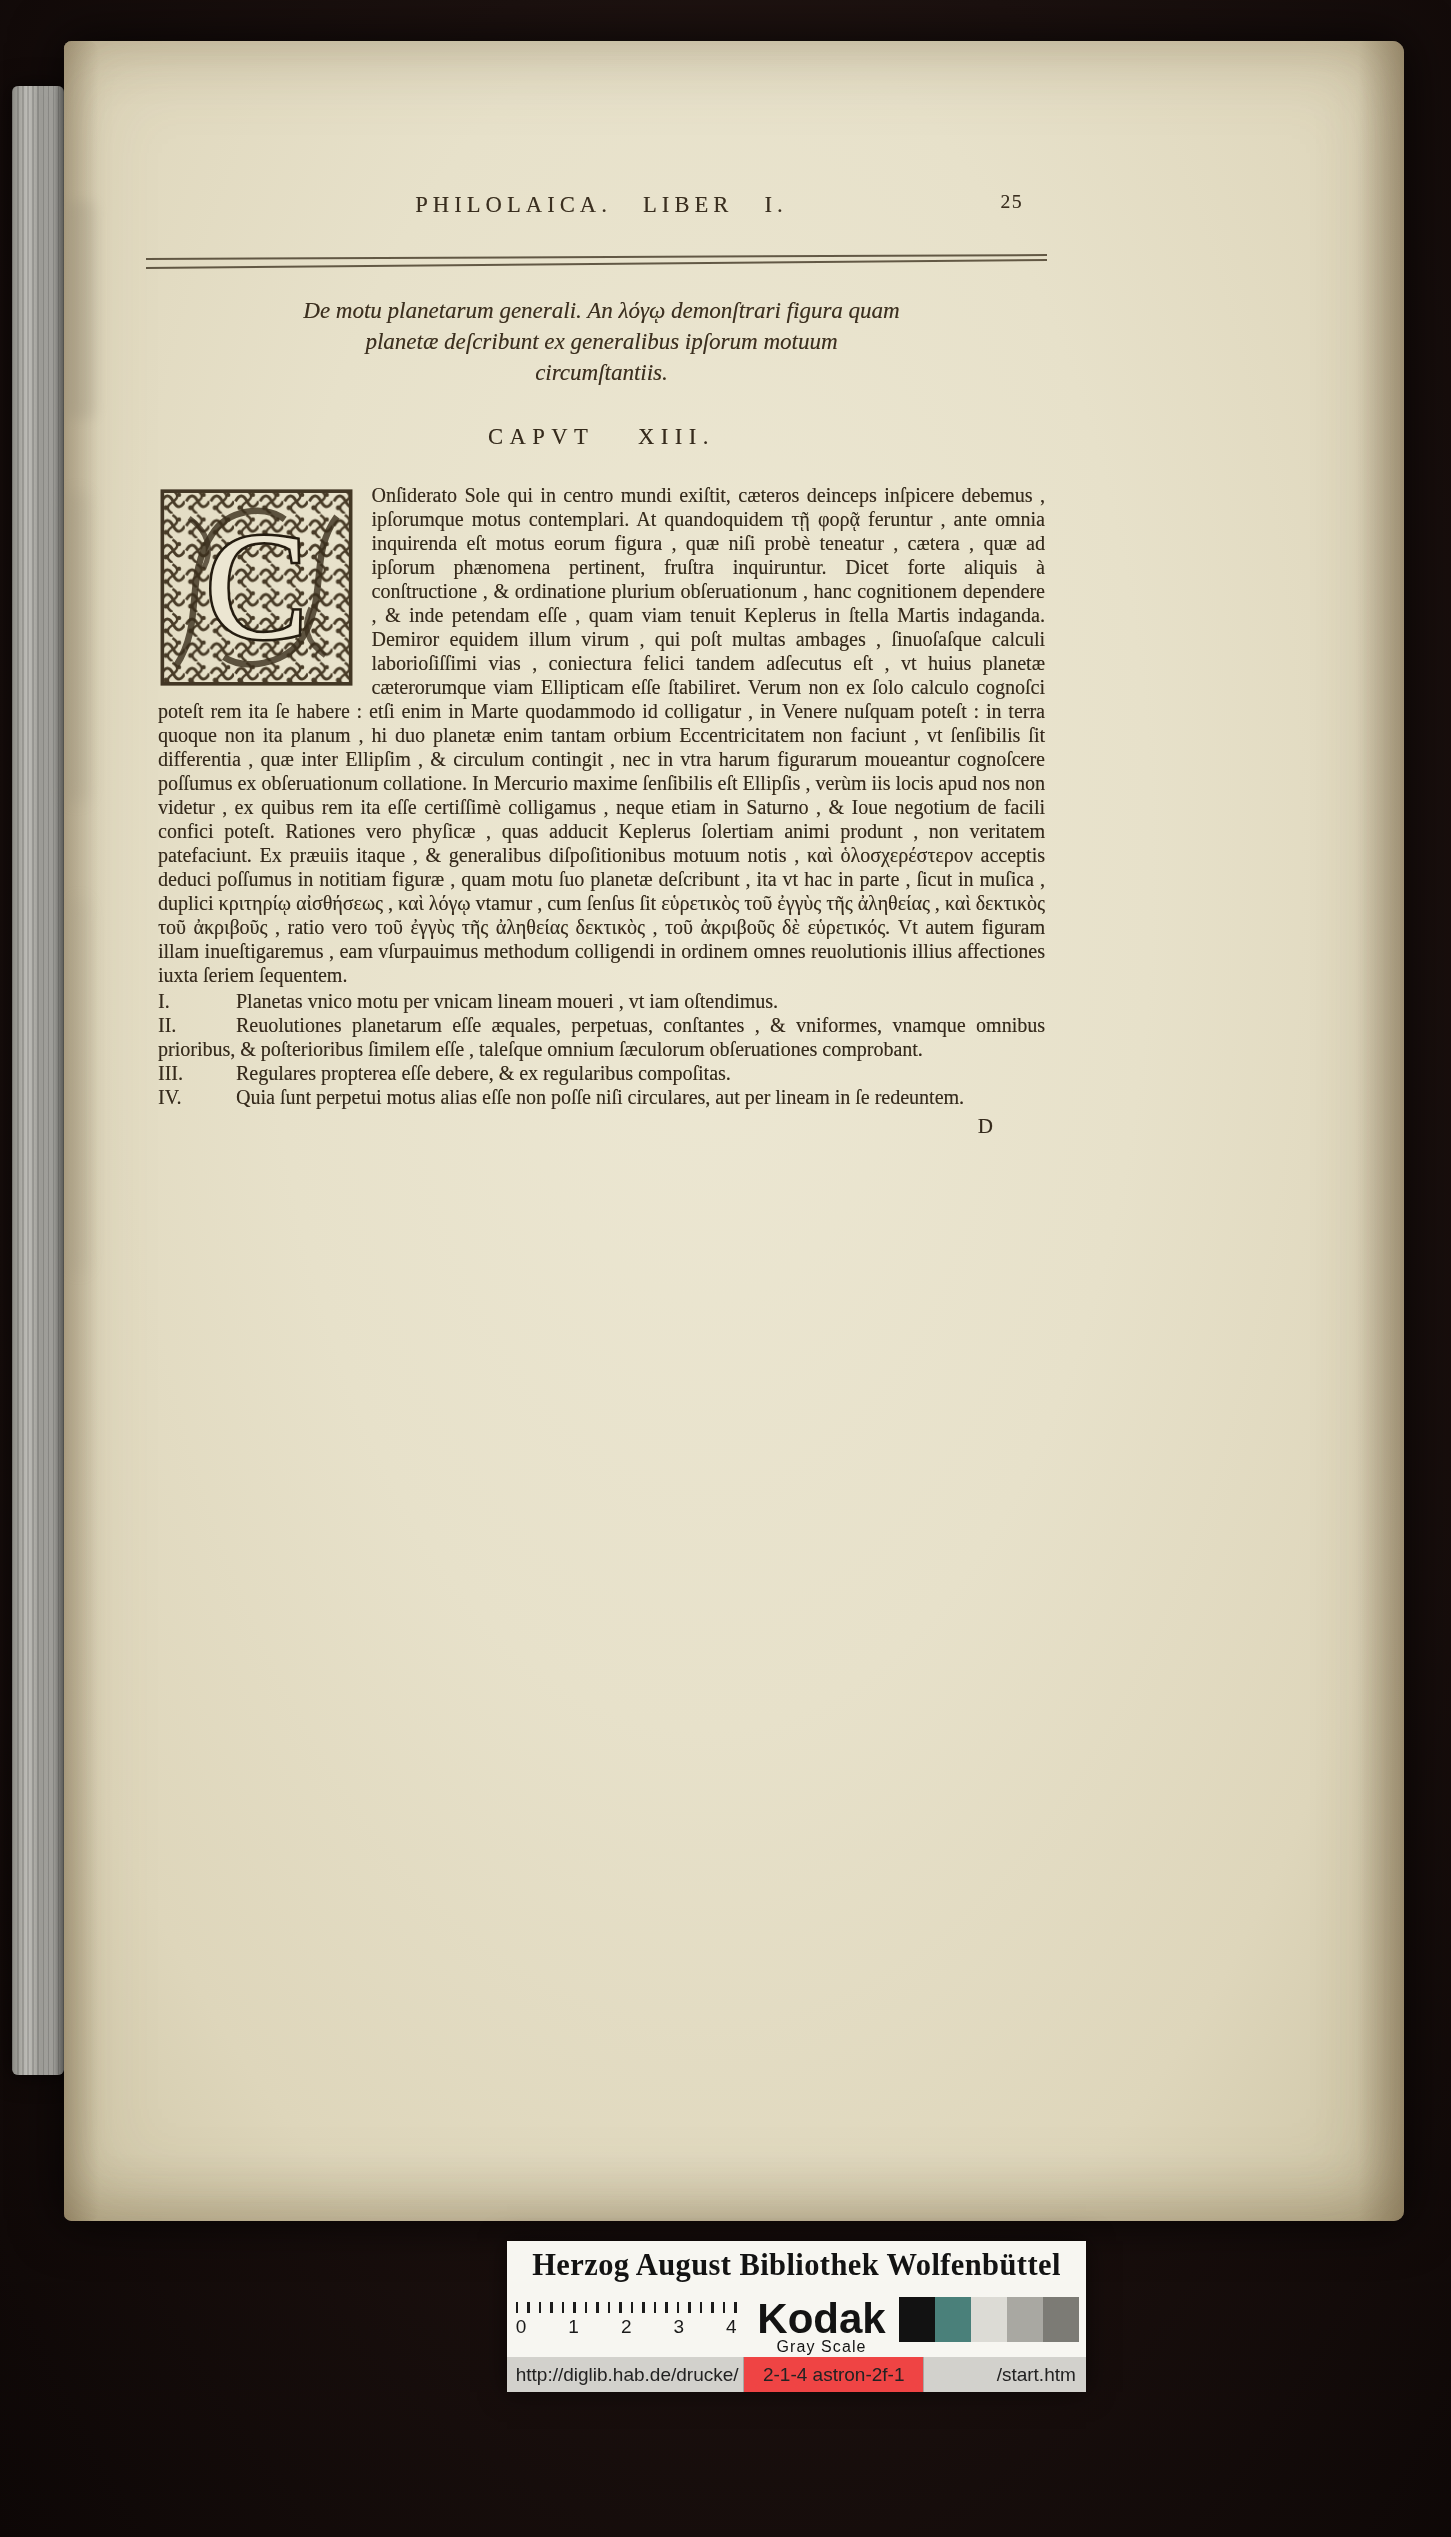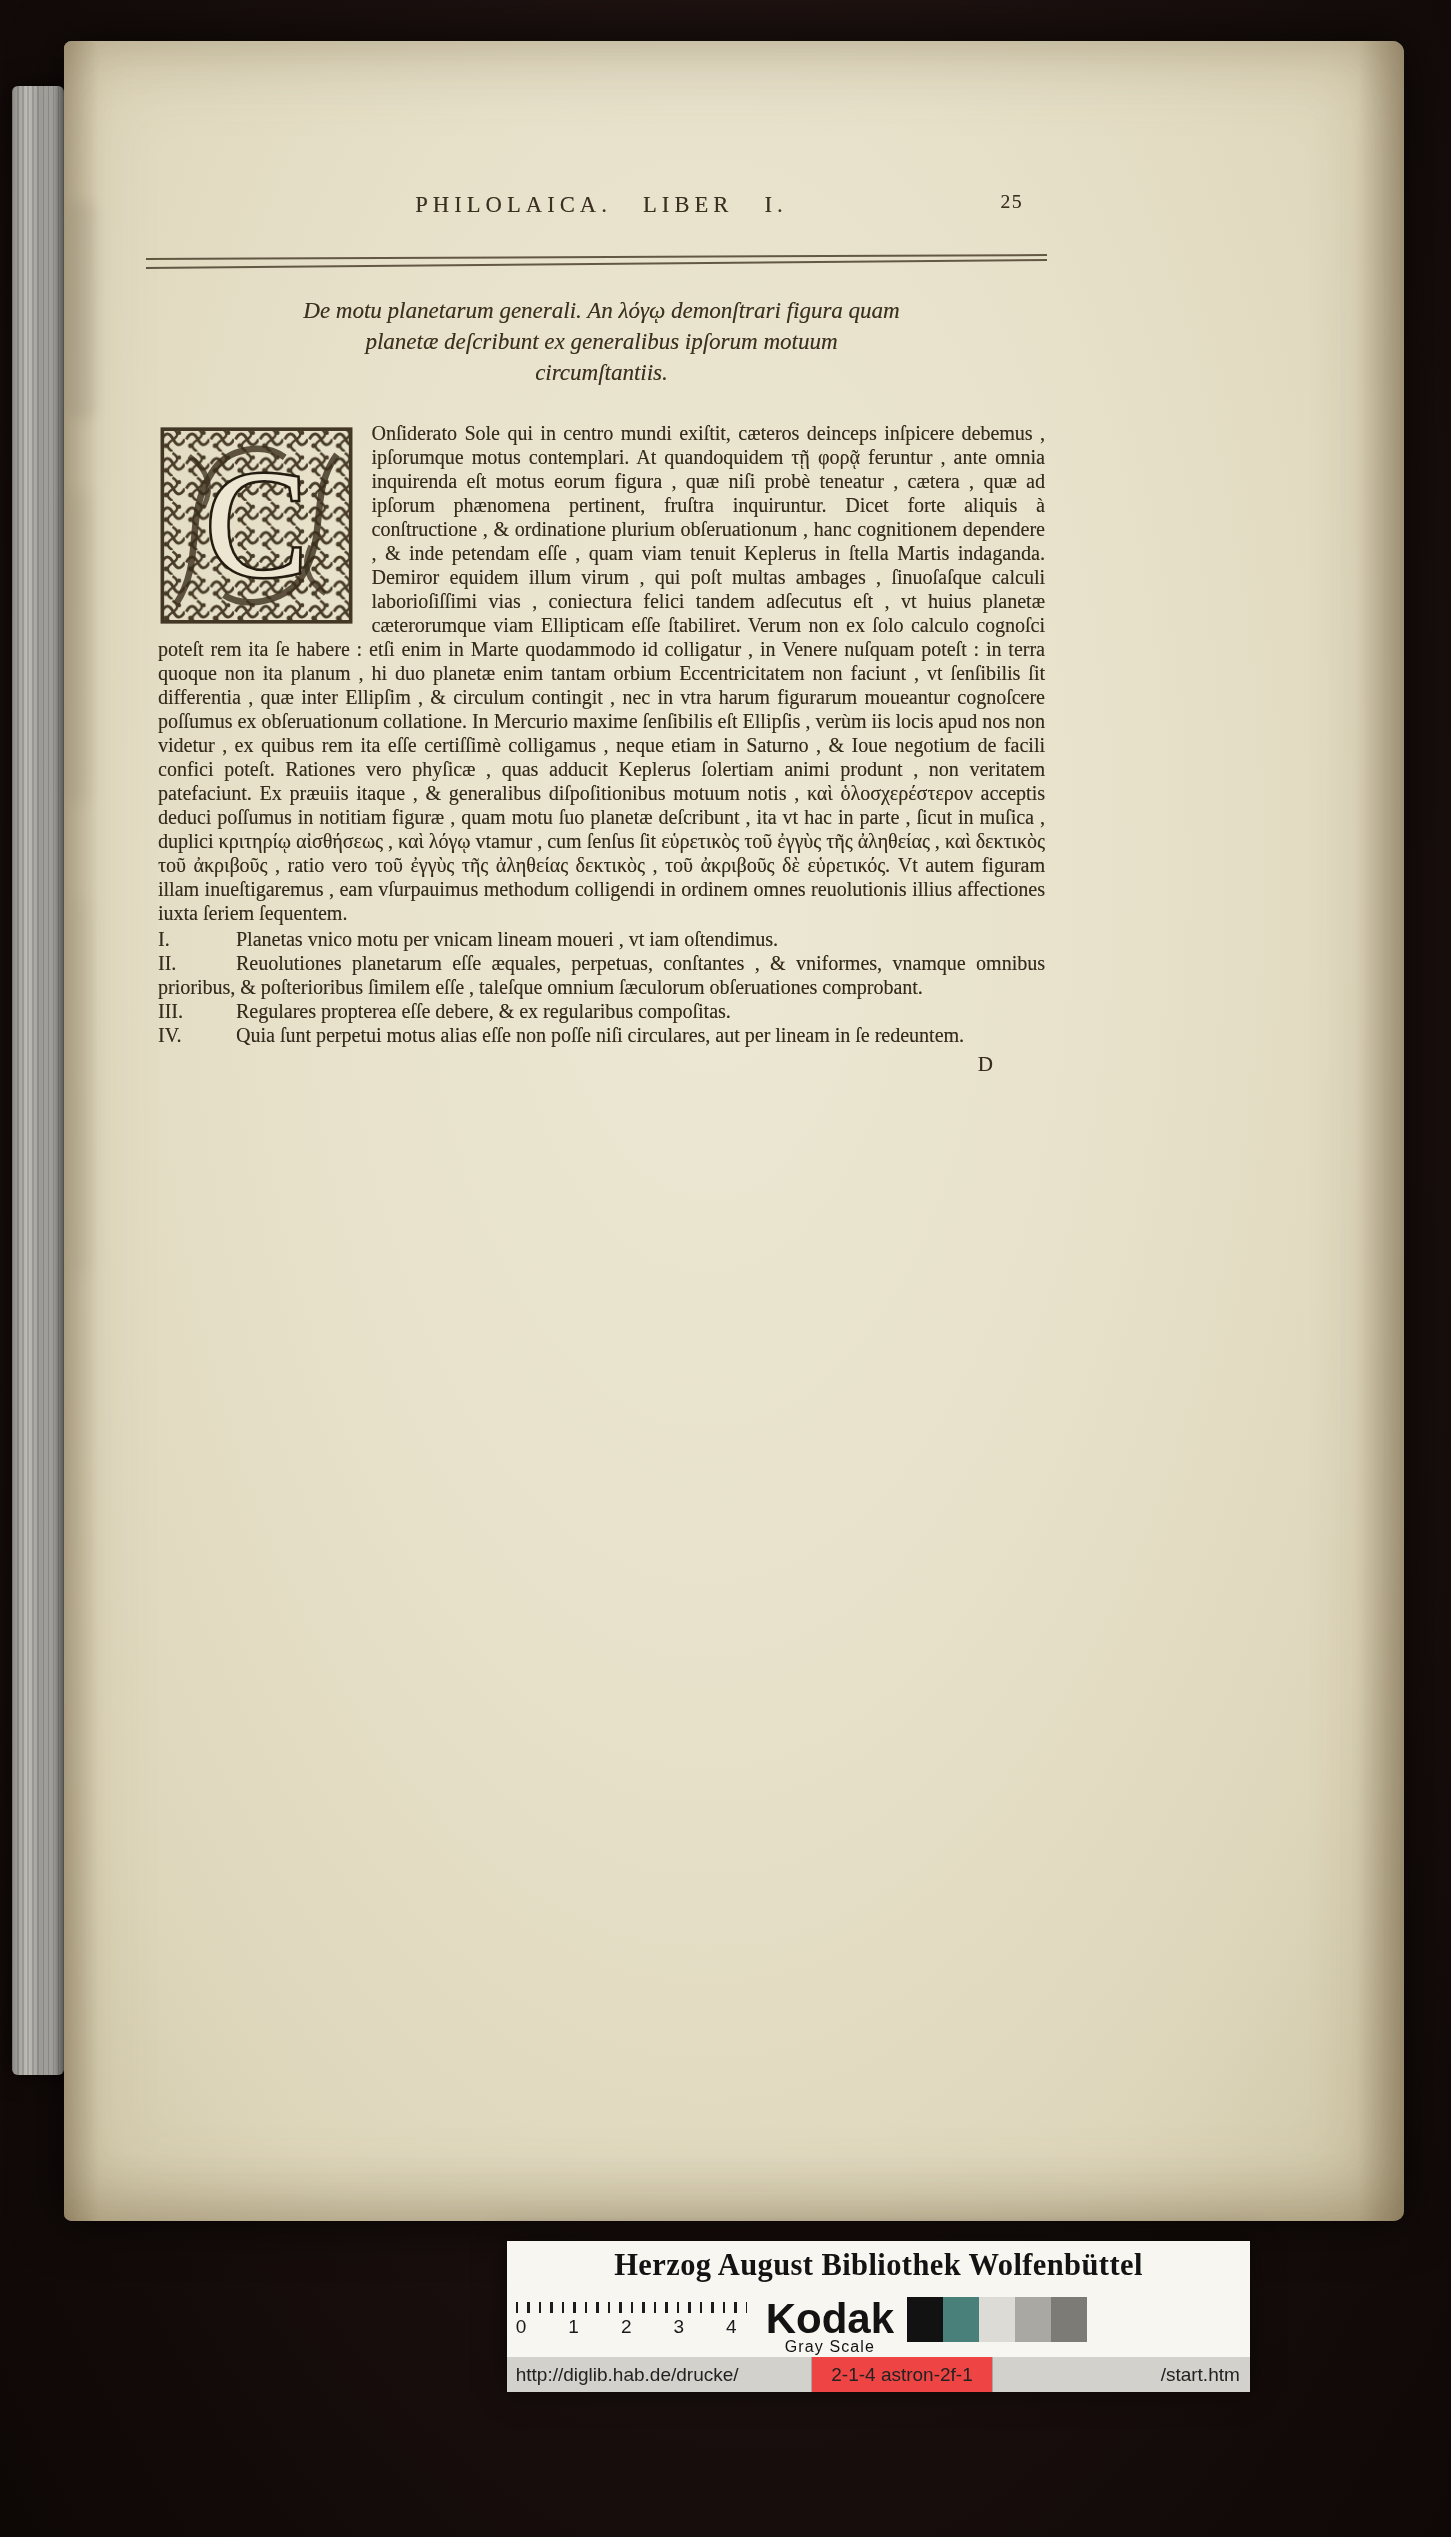--- a/index.html
+++ b/index.html
@@ -57,21 +57,21 @@
 
   .initial{float:left;width:193px;height:197px;margin:5.8px 19px 4.4px 1.5px;}
 
   .items{margin-top:1.5px;}
   .item{margin:0;text-align:justify;}
   .item .num{display:inline-block;min-width:78px;}
 
   .signature{text-align:right;padding-right:52px;font-size:21px;margin-top:5.8px;}
 
   
-  .color-bar{position:absolute;left:507px;top:2241px;width:743px;background:#f7f6f1;
+  .color-bar{position:absolute;left:507px;top:2241px;width:579px;background:#f7f6f1;
     box-shadow:0 0 25px rgba(0,0,0,.55);font-family:"Liberation Sans",sans-serif;color:#131313;}
   .bar-title{font-family:"Liberation Serif","DejaVu Serif",serif;font-weight:bold;font-size:30.5px;
     text-align:center;padding:7.3px 2.9px 1.5px;letter-spacing:0.4px;}
   .bar-mid{display:flex;align-items:center;padding:2.9px 7.3px 5.8px 8.7px;height:64px;}
   .ruler{width:231px;}
   .ruler-ticks{height:11.6px;background-image:repeating-linear-gradient(90deg,#1c1c1c 0 2.2px,transparent 2.2px 11.5px);}
   .ruler-numbers{display:flex;justify-content:space-between;width:221px;font-size:19px;margin-top:2.2px;color:#1a1a1a;}
   .kodak{margin-left:19px;text-align:center;}
   .kodak-name{font-weight:bold;font-size:42px;line-height:41px;margin-top:15px;}
   .kodak-sub{font-size:16px;letter-spacing:1.1px;margin-top:-1.5px;}
@@ -105,20 +105,21 @@
         <div class="r1"></div>
         <div class="r2"></div>
       </div>
 
       <div class="summary">
         <div>De motu planetarum generali.  An λόγῳ demonſtrari figura quam</div>
         <div>planetæ deſcribunt ex generalibus ipſorum motuum</div>
         <div>circumſtantiis.</div>
       </div>
 
+      <div class="caput">CAPVT XIII.</div>
 
       <div class="body-text">
 
         <div class="initial">
           <svg width="193" height="197" viewBox="0 0 266 272" xmlns="http://www.w3.org/2000/svg" style="font-size:27.5px">
             <defs>
               <pattern id="vine" width="34" height="34" patternUnits="userSpaceOnUse">
                 <path d="M2 17 Q 10 2 18 17 T 34 17" fill="none" stroke="#40331f" stroke-width="4"></path>
                 <path d="M17 2 Q 30 10 17 18 T 17 34" fill="none" stroke="#40331f" stroke-width="3.5"></path>
                 <circle cx="8" cy="26" r="3.4" fill="#40331f"></circle>

